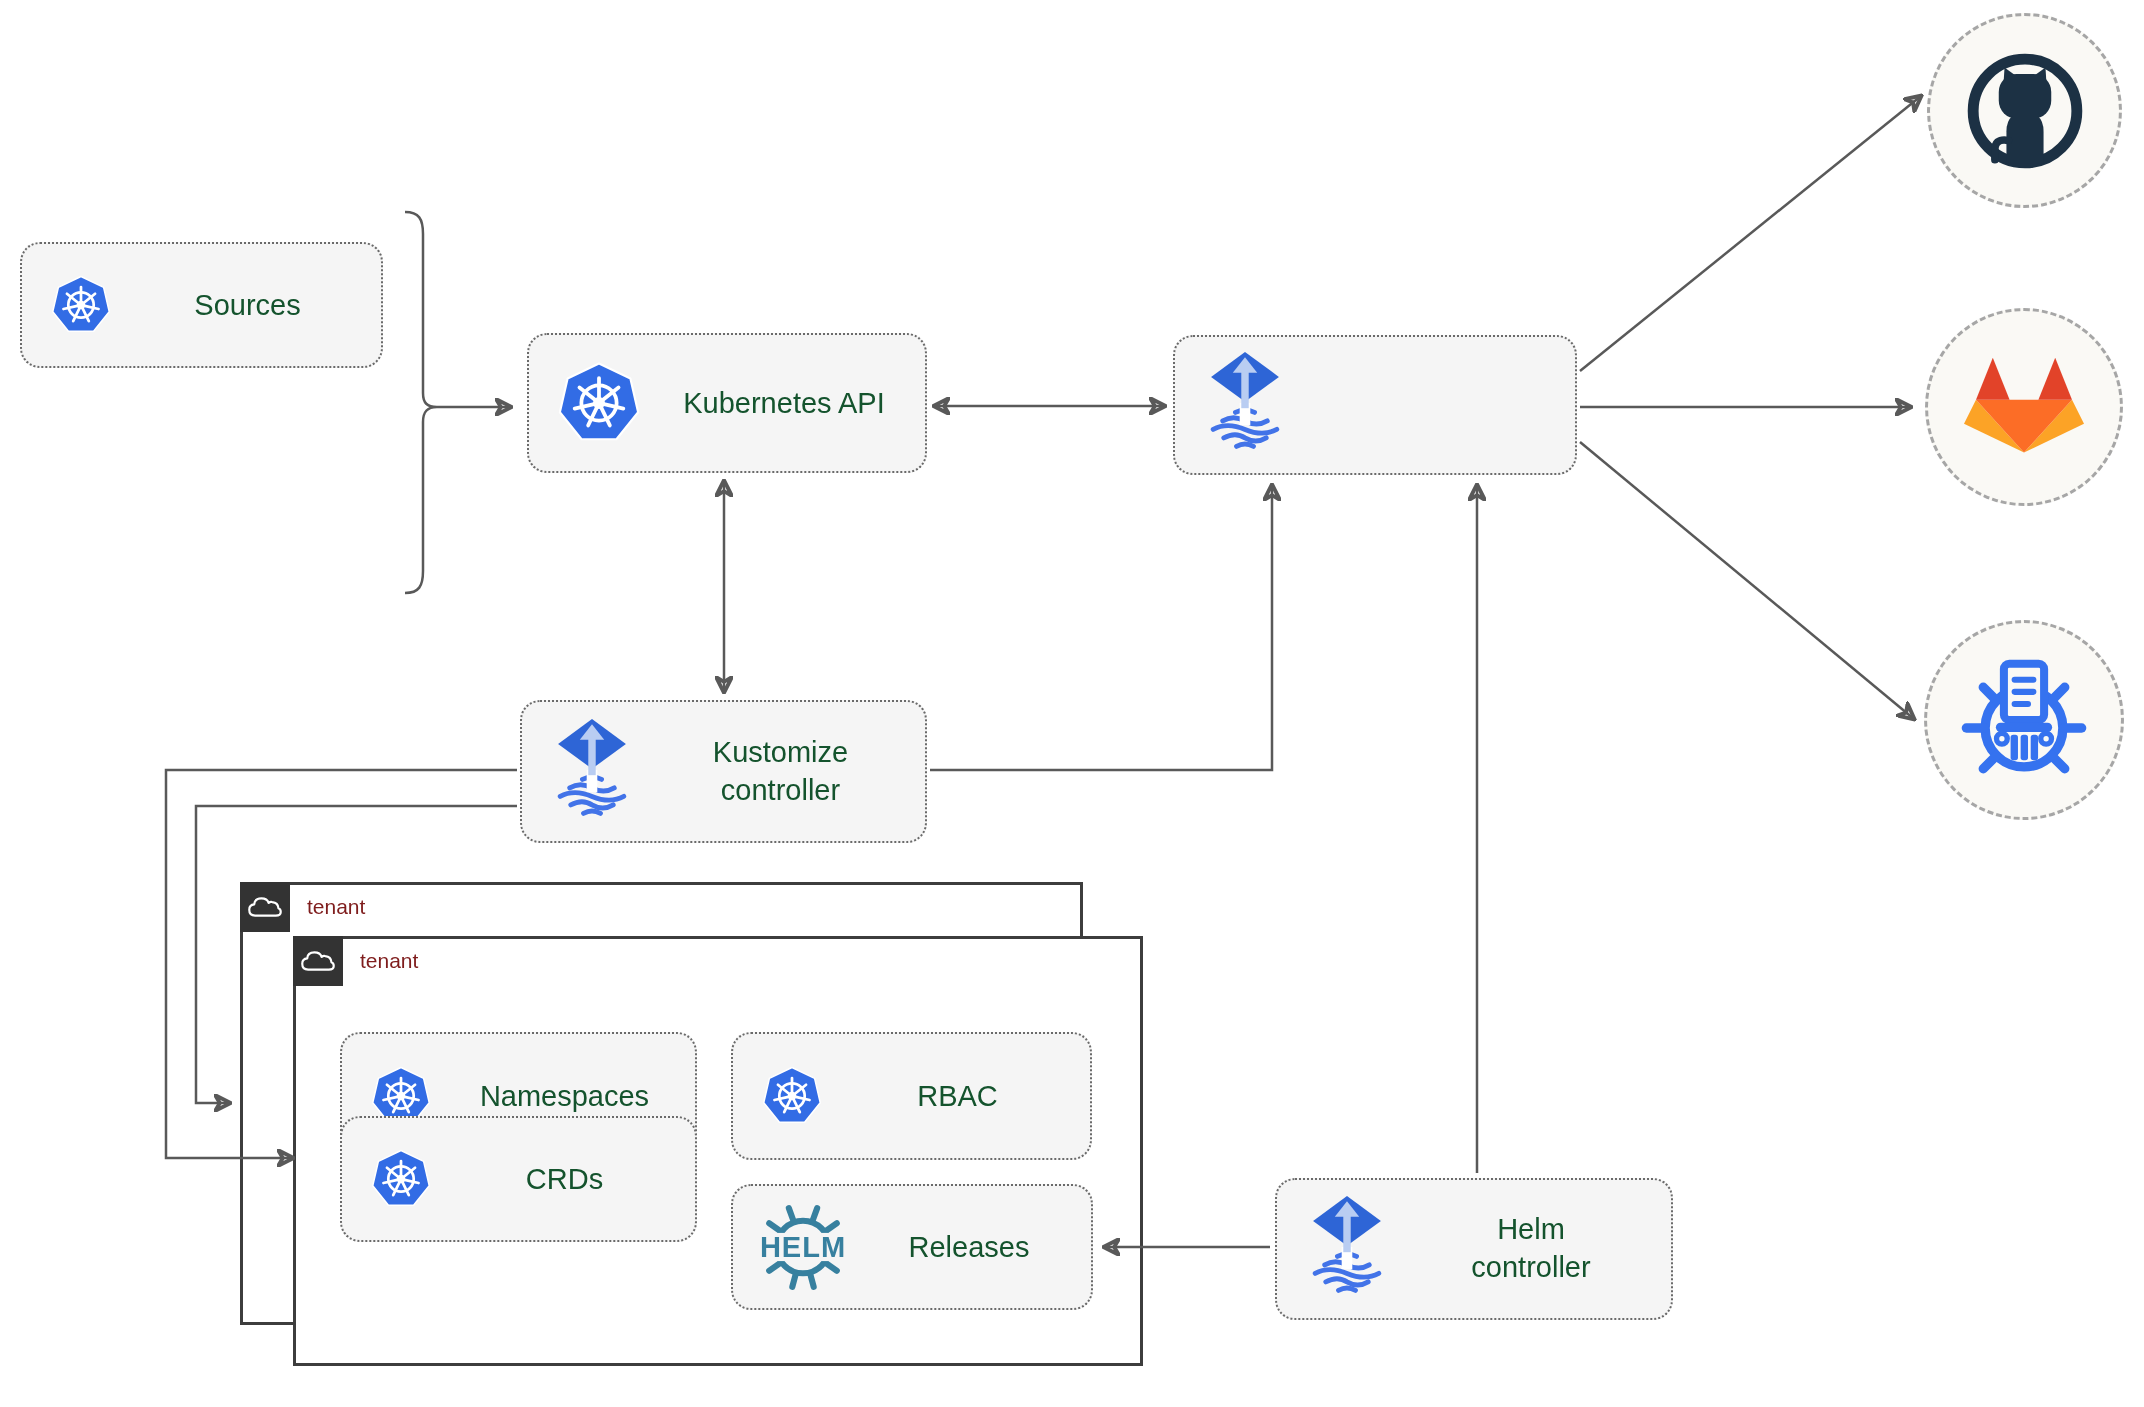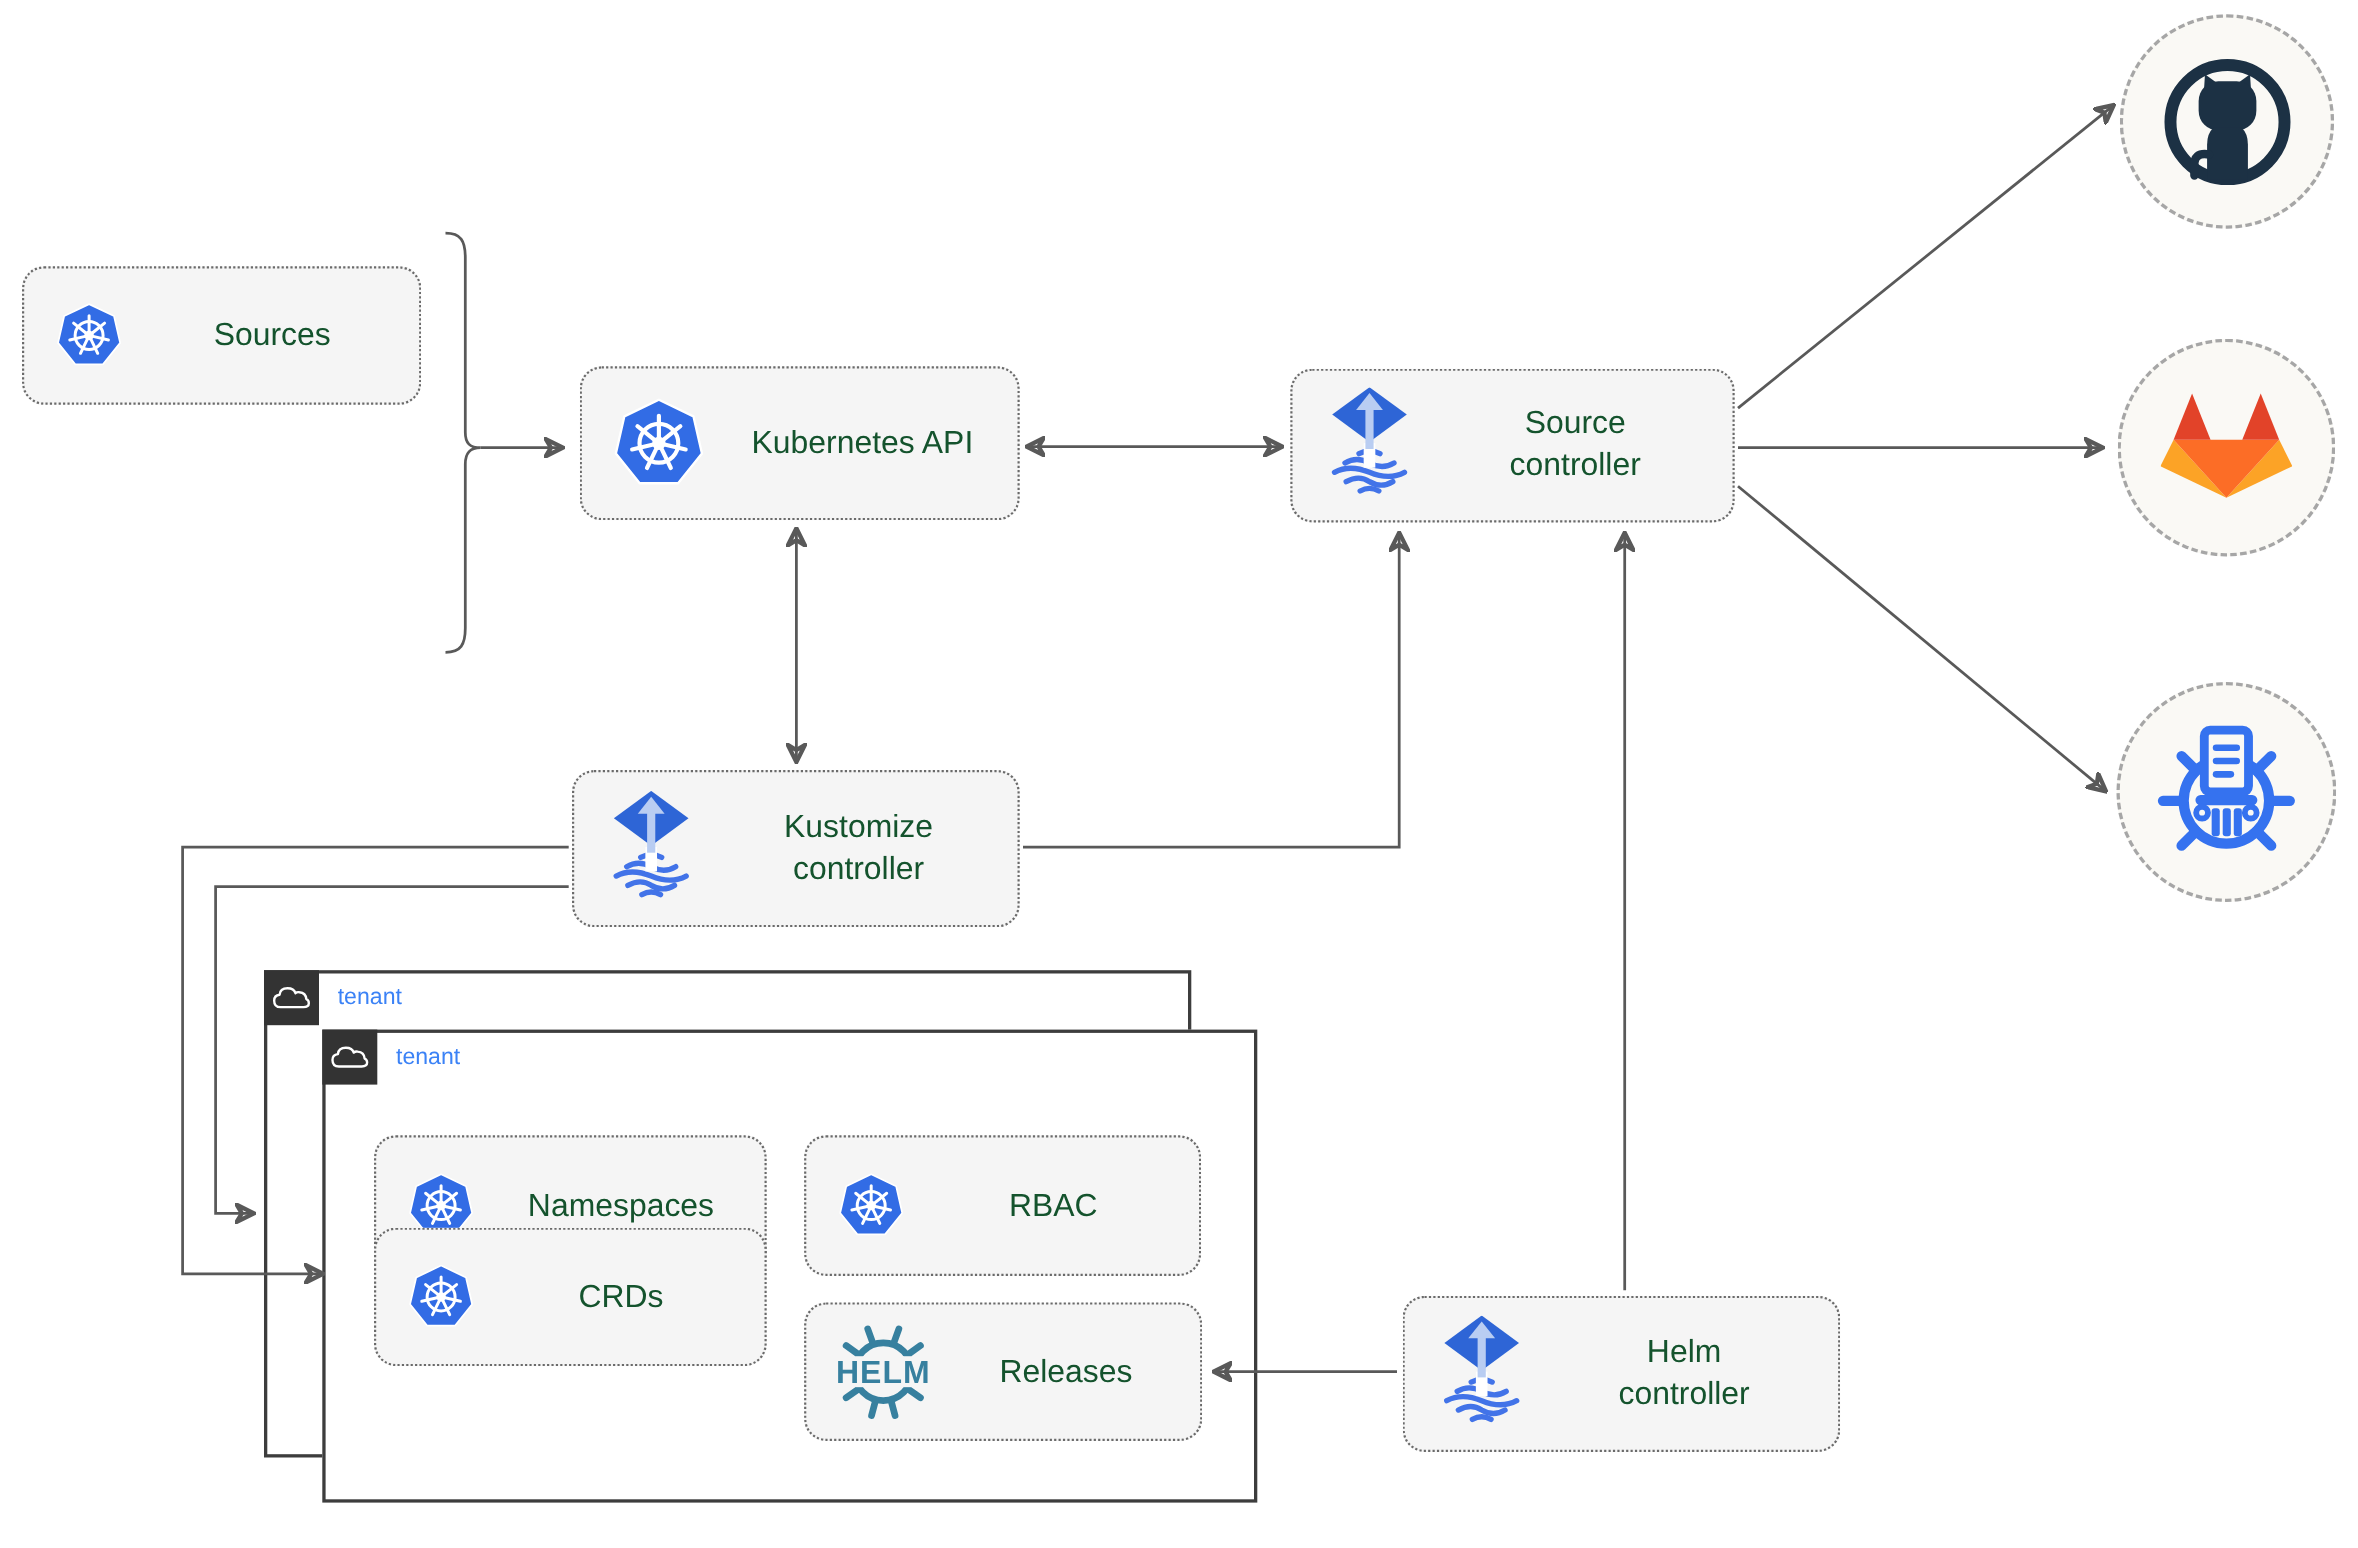--- a/index.html
+++ b/index.html
@@ -11,21 +11,21 @@
         display:flex;align-items:center;box-sizing:border-box;z-index:3;}
   .icon-zone{flex:0 0 118px;display:flex;align-items:center;justify-content:center;}
   .icon-zone.wide{flex-basis:140px;}
   .label-zone{flex:1;text-align:center;padding-right:26px;font-size:29px;color:#14532d;}
   .label-zone .wrap{display:inline-block;max-width:175px;line-height:1.3;}
 
   
   .tenant{position:absolute;background:#ffffff;border:3px solid #3d3d3d;box-sizing:border-box;}
   .tenant-header{position:absolute;top:-3px;left:-3px;width:50px;height:50px;background:#333333;
                  display:flex;align-items:center;justify-content:center;}
-  .tenant-title{position:absolute;top:10px;left:64px;font-size:21px;color:#3b82f6;}
+  .tenant-title{position:absolute;top:10px;left:64px;font-size:21px;color:#7f1d1d;}
 
   .tenant-back{z-index:1;}
   .tenant-front{z-index:2;}
 
   
   .remote{position:absolute;border-radius:50%;border:3px dashed #a6a6a6;background:#faf9f5;
           display:flex;align-items:center;justify-content:center;box-sizing:border-box;z-index:3;}
 
   #wires{position:absolute;left:0;top:0;z-index:5;pointer-events:none;}
   #wires path{stroke:#595959;stroke-width:2.5;fill:none;}
@@ -172,21 +172,20 @@
       </div>
     <div class="label-zone">Kubernetes API</div>
   </div>
 
   <div class="node" style="left:1173px;top:335px;width:404px;height:140px;">
     <div class="icon-zone wide">
         <svg class="ic" width="70" height="106">
           <use href="#sym-flux"></use>
         </svg>
       </div>
-    <div class="label-zone"><span class="wrap">Source controller</span></div>
   </div>
 
   <div class="node" style="left:1275px;top:1178px;width:398px;height:142px;">
     <div class="icon-zone wide">
         <svg class="ic" width="70" height="106">
           <use href="#sym-flux"></use>
         </svg>
       </div>
     <div class="label-zone"><span class="wrap">Helm controller</span></div>
   </div>

